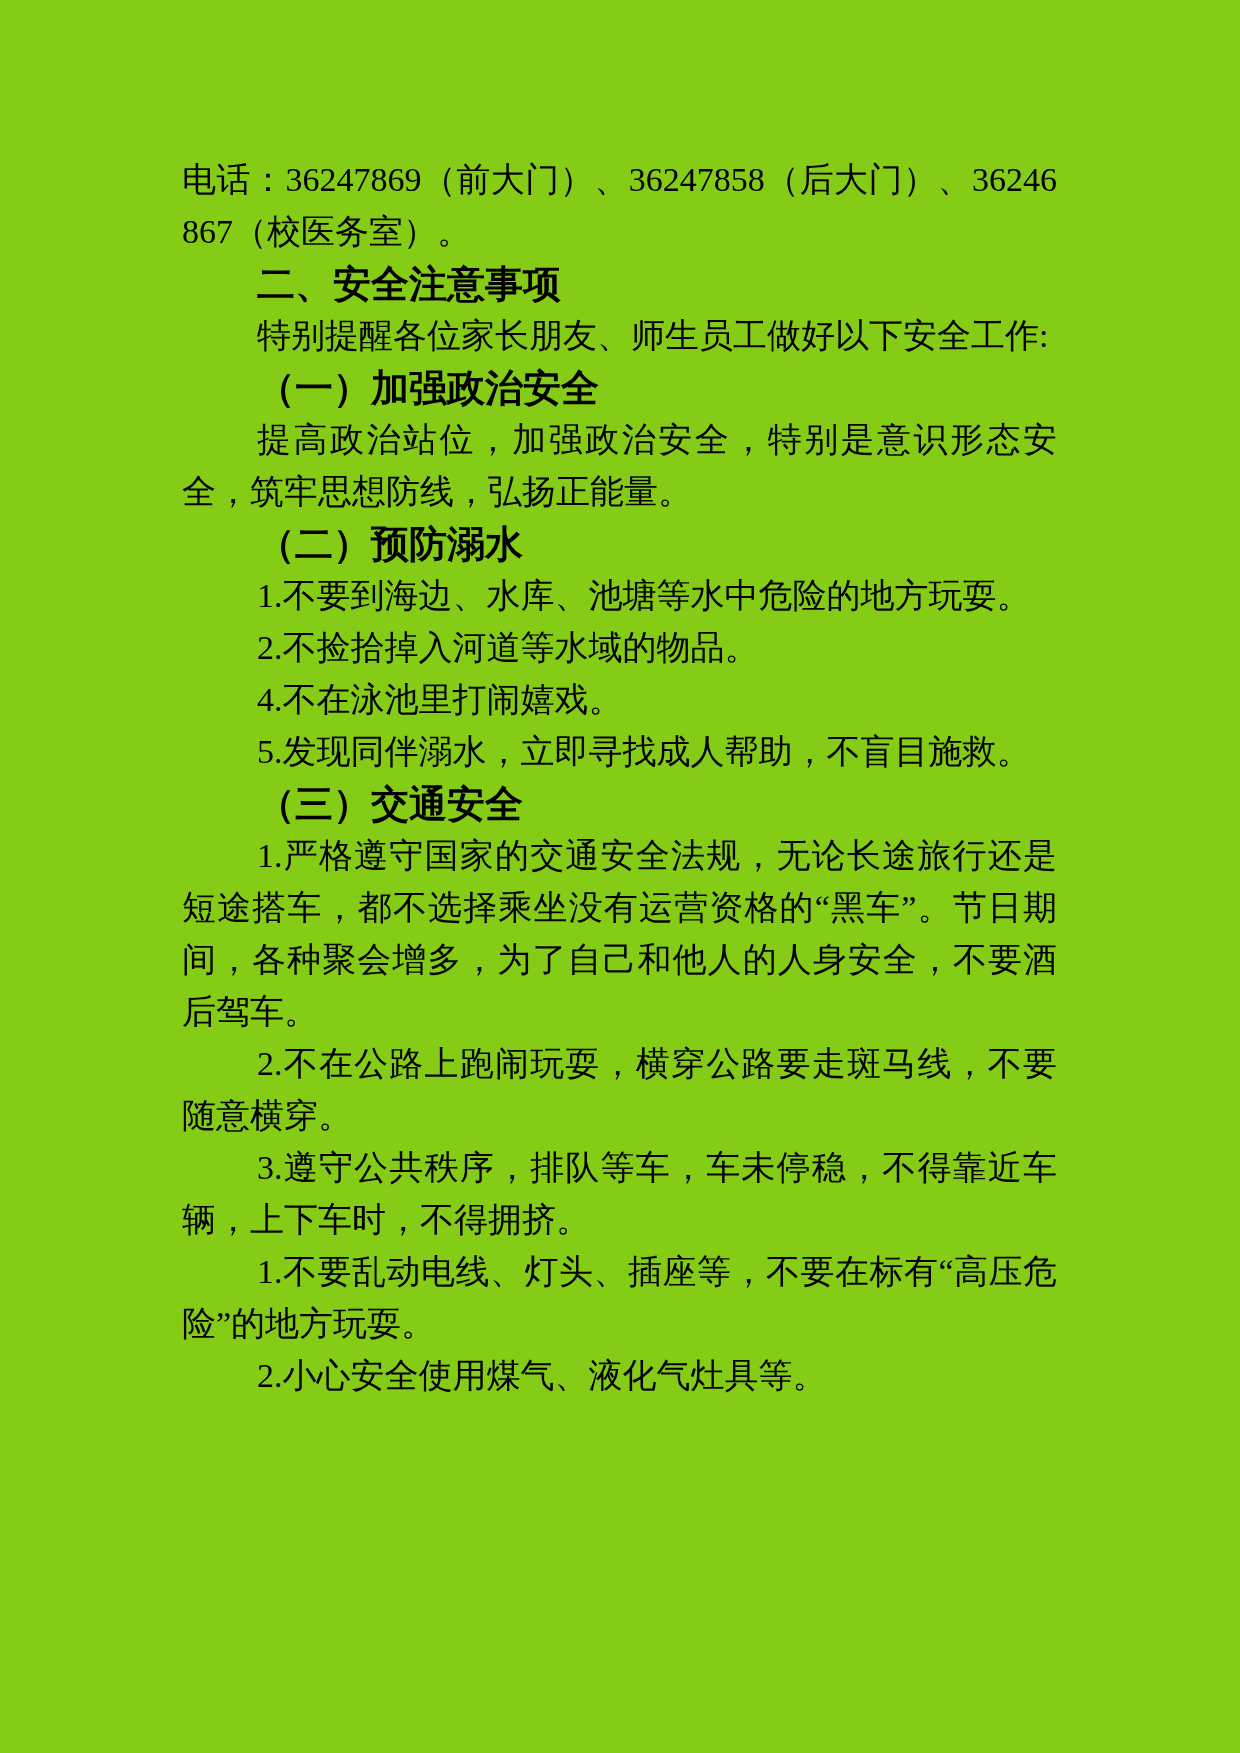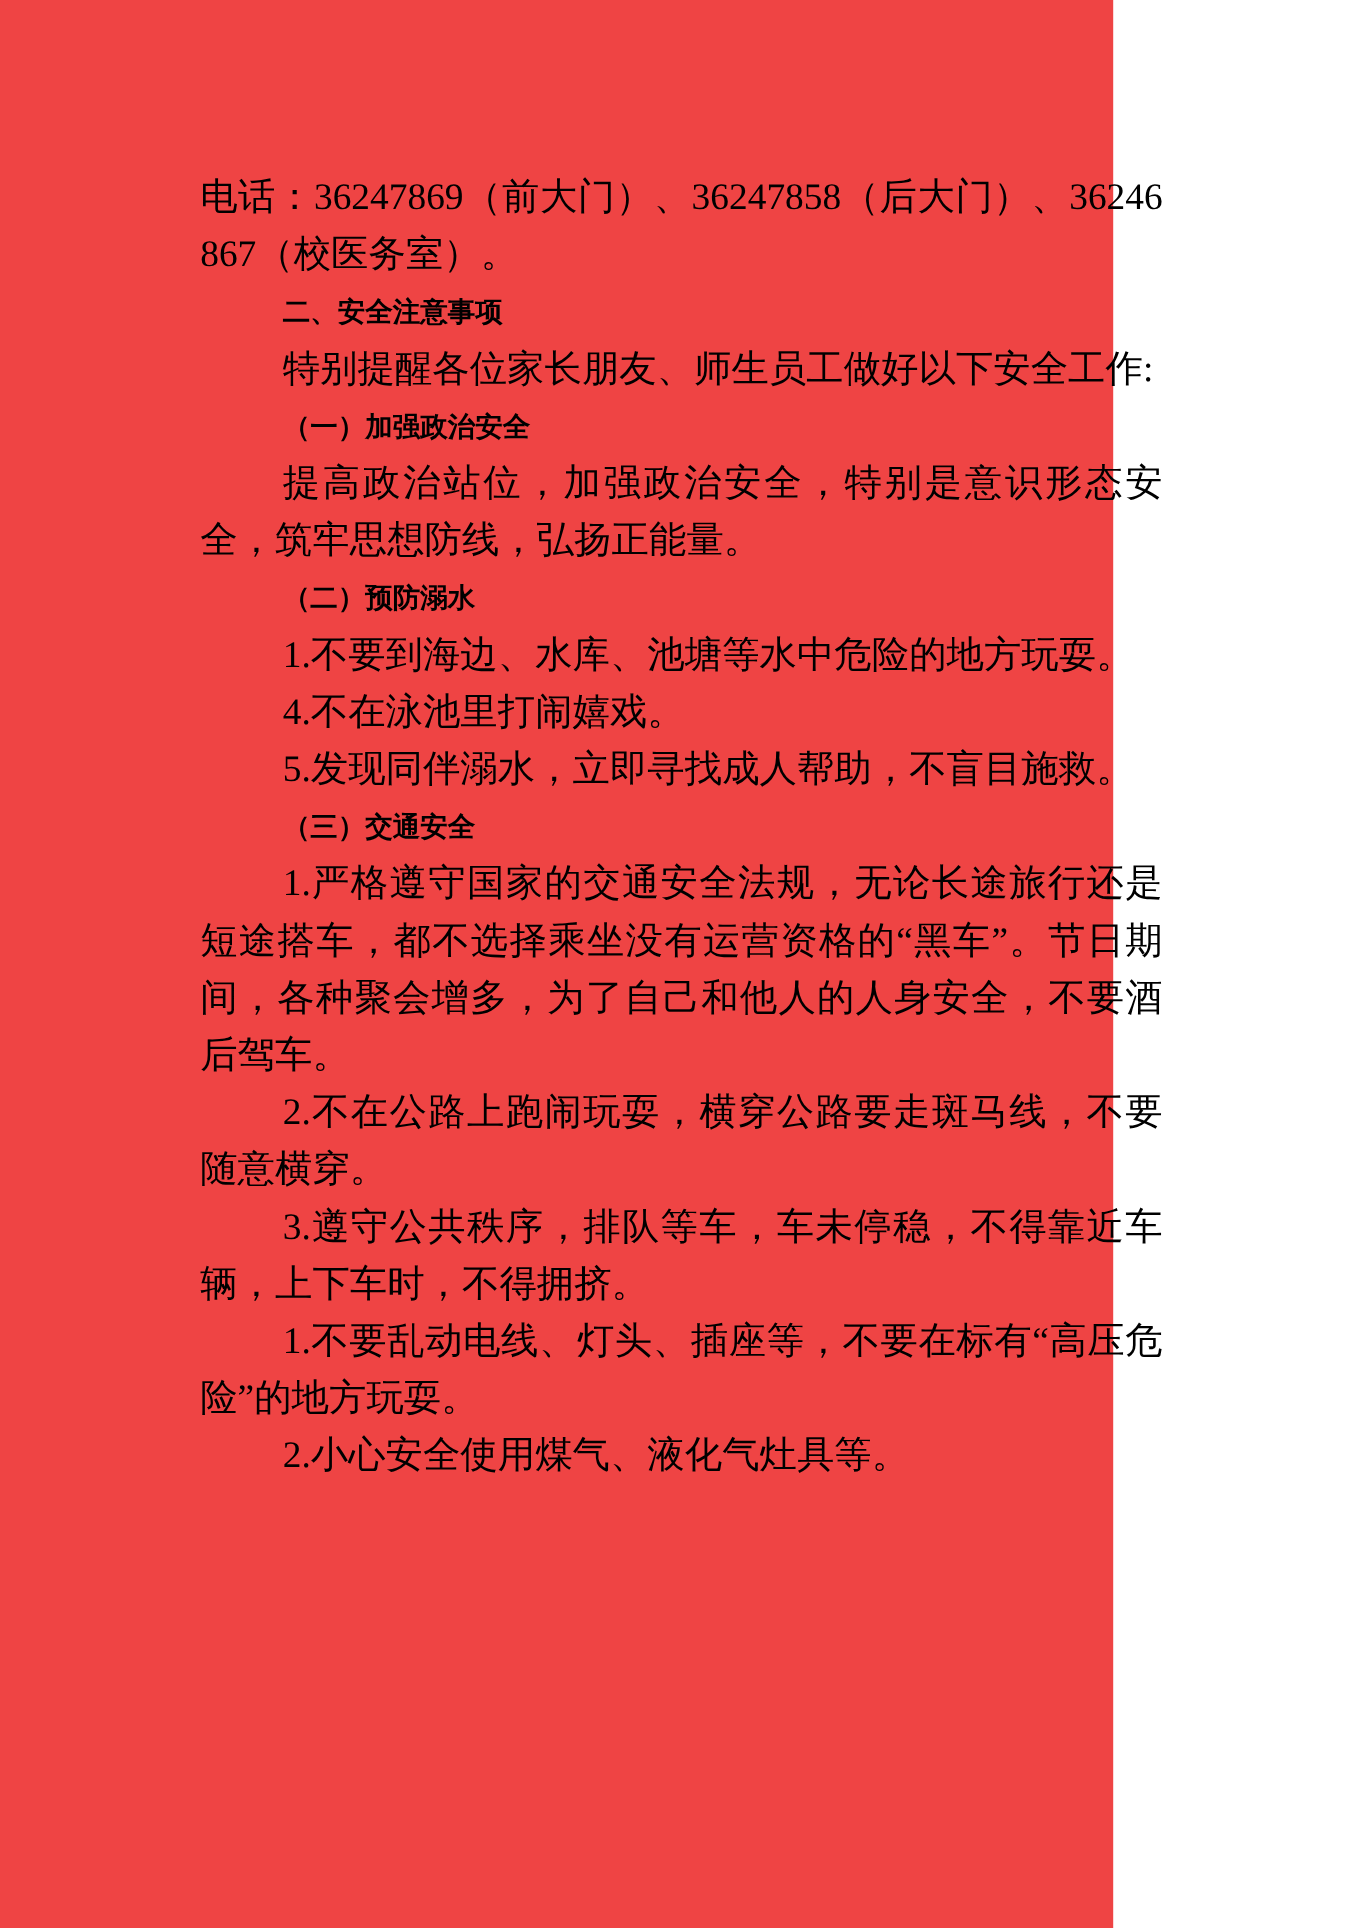--- a/index.html
+++ b/index.html
@@ -7,23 +7,23 @@
     padding: 0;
   }
   body {
     width: 1240px;
     height: 1753px;
     background: #ffffff;
     overflow: hidden;
   }
   .page {
     box-sizing: border-box;
-    width: 1012px;
+    width: 1240px;
     height: 1753px;
-    background: #ef4444;
+    background: #84cc16;
     padding: 154px 183px 0 182px;
   }
   .doc-content {
     width: 875px;
   }
   .para {
     margin: 0;
     padding: 0;
     color: #000000;
     font-family: "Liberation Serif", "DejaVu Serif", serif;
@@ -35,35 +35,36 @@
   }
   .indent {
     text-indent: 75px;
   }
   .cont {
     text-indent: 0;
   }
   .heading {
     font-family: "Liberation Sans", "DejaVu Sans", sans-serif;
     font-weight: 700;
-    font-size: 25px;
+    font-size: 38px;
   }
 </style>
 </head>
 <body style="background: rgb(255, 255, 255);">
 
 <div class="page">
   <div class="doc-content" id="doc-body">
       <p class="para cont">电话：36247869（前大门）、36247858（后大门）、36246867（校医务室）。</p>
       <p class="para heading indent">二、安全注意事项</p>
       <p class="para indent">特别提醒各位家长朋友、师生员工做好以下安全工作:</p>
       <p class="para heading indent">（一）加强政治安全</p>
       <p class="para indent">提高政治站位，加强政治安全，特别是意识形态安全，筑牢思想防线，弘扬正能量。</p>
       <p class="para heading indent">（二）预防溺水</p>
       <p class="para indent">1.不要到海边、水库、池塘等水中危险的地方玩耍。</p>
+      <p class="para indent">2.不捡拾掉入河道等水域的物品。</p>
       <p class="para indent">4.不在泳池里打闹嬉戏。</p>
       <p class="para indent">5.发现同伴溺水，立即寻找成人帮助，不盲目施救。</p>
       <p class="para heading indent">（三）交通安全</p>
       <p class="para indent">1.严格遵守国家的交通安全法规，无论长途旅行还是短途搭车，都不选择乘坐没有运营资格的“黑车”。节日期间，各种聚会增多，为了自己和他人的人身安全，不要酒后驾车。</p>
       <p class="para indent">2.不在公路上跑闹玩耍，横穿公路要走斑马线，不要随意横穿。</p>
       <p class="para indent">3.遵守公共秩序，排队等车，车未停稳，不得靠近车辆，上下车时，不得拥挤。</p>
       <p class="para indent">1.不要乱动电线、灯头、插座等，不要在标有“高压危险”的地方玩耍。</p>
       <p class="para indent">2.小心安全使用煤气、液化气灶具等。</p>
     </div>
 </div>

